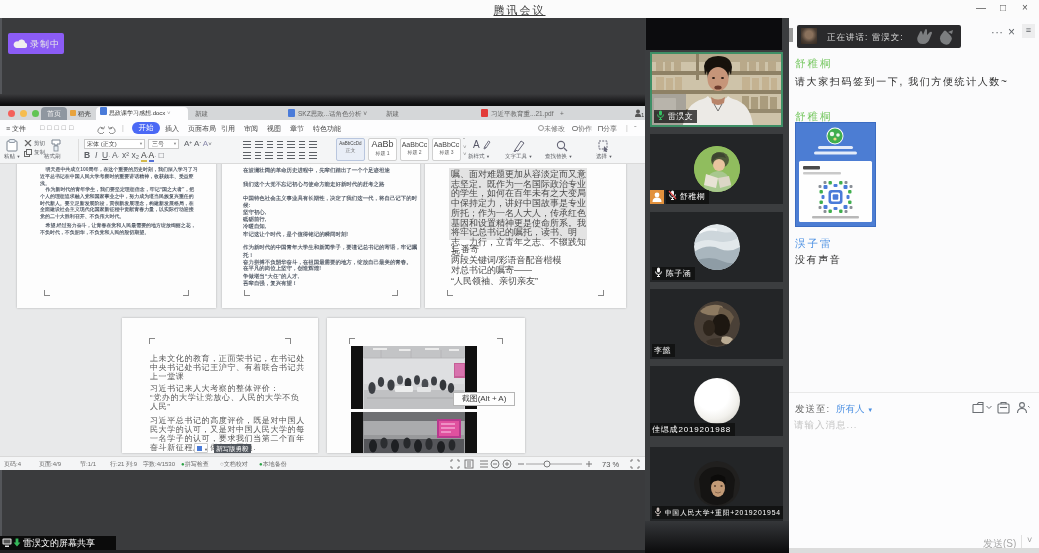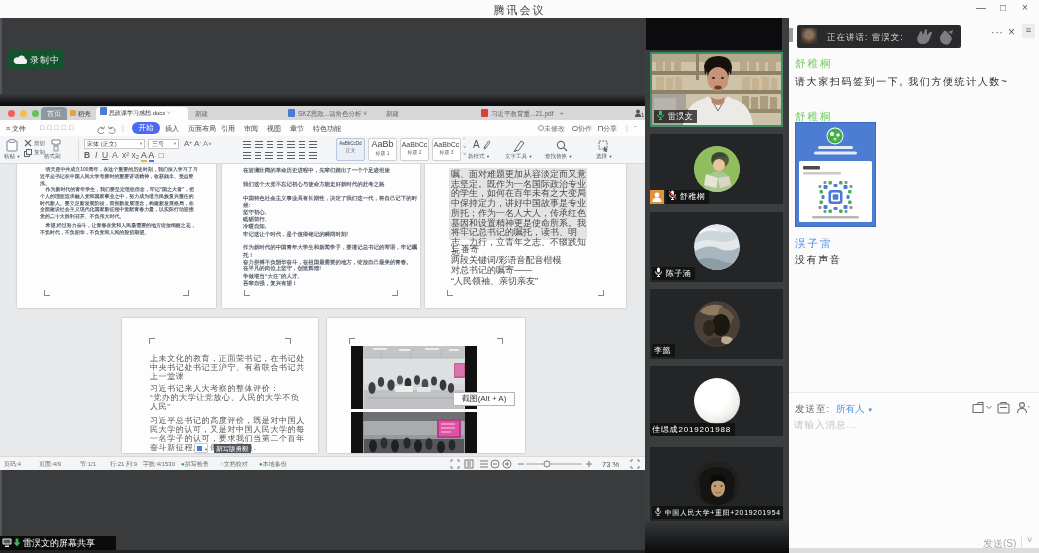--- a/index.html
+++ b/index.html
@@ -1,27 +1,27 @@
 <!DOCTYPE html>
 <html><head>
 <meta charset="utf-8">
 <style>
 * { margin:0; padding:0; box-sizing:border-box; }
 html,body { width:1039px; height:553px; overflow:hidden; }
 body { font-family:"Liberation Sans", sans-serif; position:relative; background:#fff; }
 .abs { position:absolute; }
 
 #titlebar { left:0; top:0; width:1039px; height:18px; background:#fbfbfb; }
-#titlebar .title { left:0; right:0; top:3px; text-align:center; font-size:11px; letter-spacing:2px; color:#3a3a3a; }
+#titlebar .title { left:0; right:0; top:3px; text-align:center; font-size:11px; letter-spacing:2px; color:#3a3a3a;text-decoration:underline; }
 #titlebar .ctrls { right:3px; top:2px; font-size:10px; color:#555; letter-spacing:0; }
 #titlebar .ctrls span { display:inline-block; width:22px; text-align:center; }
 
 #share { left:0; top:18px; width:645px; height:535px; background:#3a3b3d; }
 #leftedge { left:0; top:0; width:2px; height:535px; background:#54565a; }
-#recbadge { left:8px; top:31px; width:56px; height:21px; background:#14532d; border-radius:2px;text-align:center; }
+#recbadge { left:8px; top:15px; width:56px; height:21px; background:#8b5cf6; border-radius:2px;text-align:center; }
 #recbadge svg { position:absolute; left:5px; top:5px; }
 #recbadge .t { position:absolute; left:22px; top:5px; font-size:9px; letter-spacing:1px; color:#e8e8e8; }
 #topshadow { left:0; top:76px; width:645px; height:12px; background:linear-gradient(#3a3b3d 0%, #232325 45%, #0d0d0e 85%, #0d0d0e 100%); }
 
 #wps { left:0; top:88px; width:646px; height:364px;padding-left:34px; }
 #tabbar { left:0; top:0; width:646px; height:14px; background:#d5d7d9; }
 .tl { position:absolute; top:4px; width:7px; height:7px; border-radius:50%; }
 #tab-home { position:absolute; left:41px; top:1px; width:26px; height:13px; background:#8f97a0; border-radius:4px 4px 0 0; color:#f2f2f2; font-size:7px; text-align:center; line-height:13px; }
 #tab-doc { position:absolute; left:96px; top:1px; width:92px; height:13px; background:#fdfdfe; border-radius:4px 4px 0 0; font-size:6px; color:#333; line-height:13px; white-space:nowrap; overflow:hidden; }
 .tabtxt { font-size:6.5px; color:#3c3c3c; position:absolute; top:4px; }

